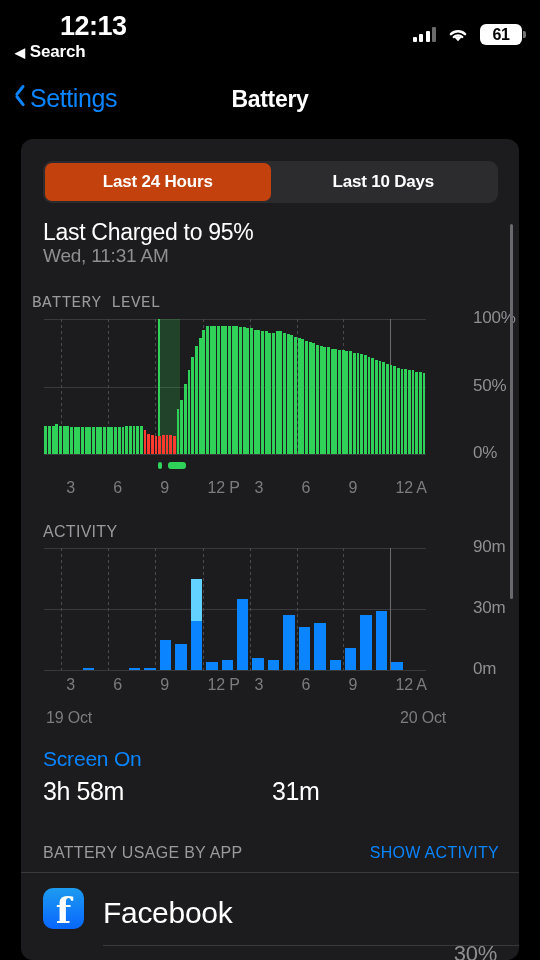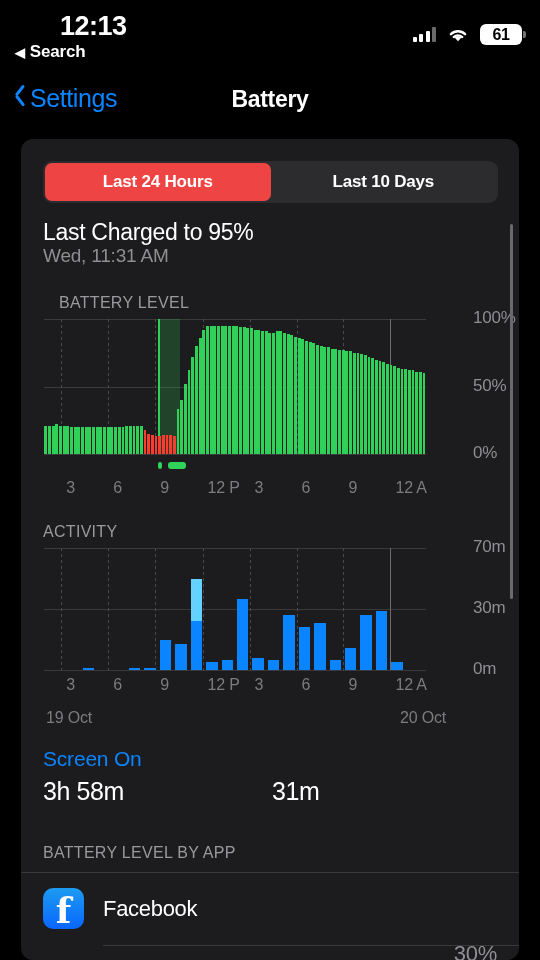--- a/index.html
+++ b/index.html
@@ -74,21 +74,21 @@
   
   .seg{
     position:absolute; left:22px; top:22px; width:455px; height:42px;
     background:#2c2c2e; border-radius:9px; display:flex; padding:2px;
   }
   .seg-item{
     flex:1; display:flex; align-items:center; justify-content:center;
     color:#fff; font-size:17px; font-weight:bold; letter-spacing:-0.2px;
     border-radius:7px;
   }
-  .seg-item.on{ background:#ef4444; }
+  .seg-item.on{ background:#c2410c; }
 
   .charged-title{
     position:absolute; left:22px; top:80px;
     color:#fff; font-size:23px; letter-spacing:-0.3px;
   }
   .charged-sub{
     position:absolute; left:22px; top:106px;
     color:#8e8e93; font-size:19px; letter-spacing:-0.2px;
   }
 
@@ -130,21 +130,21 @@
   .app-icon{
     position:absolute; width:41px; height:41px; border-radius:10px;
     background:linear-gradient(180deg,#1d9bf0 0%,#0866ff 100%);
     overflow:hidden;
   }
   .app-icon .f{
     position:absolute; left:0; right:0; top:2px;
     text-align:center; color:#fff; font-size:36px; font-weight:bold;
     font-family:"DejaVu Serif", serif; line-height:40px;
   }
-  .app-name{ position:absolute; color:#fff; font-size:22px; letter-spacing:-0.3px; }
+  .app-name{ position:absolute; color:#fff; font-size:30px; letter-spacing:-0.3px; }
   .app-pct{ position:absolute; color:#8e8e93; font-size:22px; letter-spacing:-0.3px; }
 
   .scrollbar{
     position:absolute; right:6px; width:3px; border-radius:2px; background:#6a6a6e;
   }
 </style>
 </head>
 <body>
 
 <div class="statusbar">
@@ -185,21 +185,21 @@
   <div class="card">
 
     <div class="seg">
       <div class="seg-item on">Last 24 Hours</div>
       <div class="seg-item">Last 10 Days</div>
     </div>
 
     <div class="charged-title">Last Charged to 95%</div>
     <div class="charged-sub">Wed, 11:31 AM</div>
 
-    <div class="sect-label" style="left:38px; top:155px;">BATTERY LEVEL</div>
+    <div class="sect-label" style="left:11px; top:155px;font-family:Liberation Mono, monospace;">BATTERY LEVEL</div>
     <div class="chart" id="battery-chart" style="left:23px; top:180px; width:382px; height:135px;">
       <div class="plot" id="bl-plot">
           <div class="gl-h" style="top: 0%;"></div>
           <div class="gl-h" style="top: 50%;"></div>
           <div class="gl-h" style="top: 100%;"></div>
           <div class="gl-v" style="left: 4.5%;"></div>
           <div class="gl-v" style="left: 16.8%;"></div>
           <div class="gl-v" style="left: 29.1%;"></div>
           <div class="gl-v" style="left: 41.5%;"></div>
           <div class="gl-v" style="left: 53.8%;"></div>
@@ -627,40 +627,41 @@
             </div>
             <div class="bar" style="margin: 0px 2px;">
               <div class="seg-bot" style="height: 0px; background: rgb(10, 132, 255);"></div>
             </div>
           </div>
         </div>
     </div>
     <div id="ac-yaxis">
         <div class="axis-y" style="left: 452px; top: 520px;">0m</div>
         <div class="axis-y" style="left: 452px; top: 459px;">30m</div>
-        <div class="axis-y" style="left: 452px; top: 398px;">70m</div>
+        <div class="axis-y" style="left: 452px; top: 398px;">90m</div>
       </div>
     <div id="ac-xaxis">
         <div class="axis-x" style="left: 45.19px; top: 537px;">3</div>
         <div class="axis-x" style="left: 92.176px; top: 537px;">6</div>
         <div class="axis-x" style="left: 139.162px; top: 537px;">9</div>
         <div class="axis-x" style="left: 186.53px; top: 537px;">12 P</div>
         <div class="axis-x" style="left: 233.516px; top: 537px;">3</div>
         <div class="axis-x" style="left: 280.502px; top: 537px;">6</div>
         <div class="axis-x" style="left: 327.488px; top: 537px;">9</div>
         <div class="axis-x" style="left: 374.474px; top: 537px;">12 A</div>
       </div>
     <div class="daylbl" style="left:25px; top:570px;">19 Oct</div>
     <div class="daylbl" style="left:379px; top:570px;">20 Oct</div>
 
     <div class="so-lbl" style="left:22px; top:608px; color:#0a84ff;">Screen On</div>
     <div class="so-val" style="left:22px; top:638px;">3h 58m</div>
     <div class="so-val" style="left:251px; top:638px;">31m</div>
 
-    <div class="sect-label" style="left:22px; top:705px;">BATTERY LEVEL BY APP</div>
+    <div class="sect-label" style="left:22px; top:705px;">BATTERY USAGE BY APP</div>
+    <div class="show-activity" style="right:20px; top:705px;">SHOW ACTIVITY</div>
     <div class="divider" style="left:0; right:0; top:733px;"></div>
 
     <div>
       <div class="app-icon" style="left:22px; top:749px;">
         <div class="f">f</div>
       </div>
       <div class="app-name" style="left:82px; top:757px;">Facebook</div>
       <div class="app-pct" style="right:22px; top:757px;margin-top:45px;">30%</div>
     </div>
     <div class="divider" style="left:82px; right:0; top:806px;"></div>

